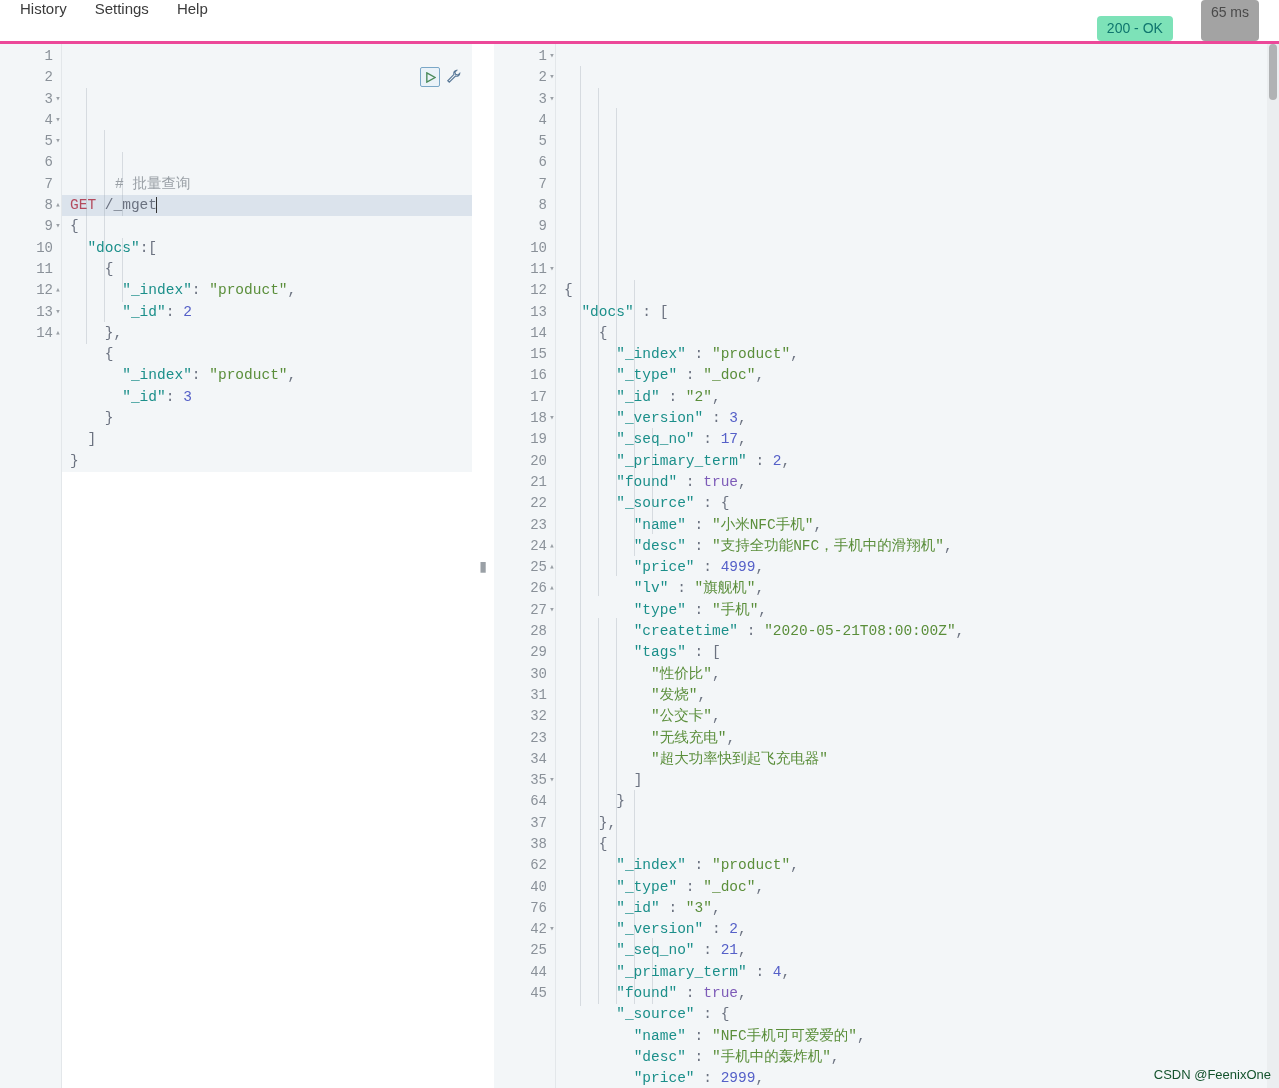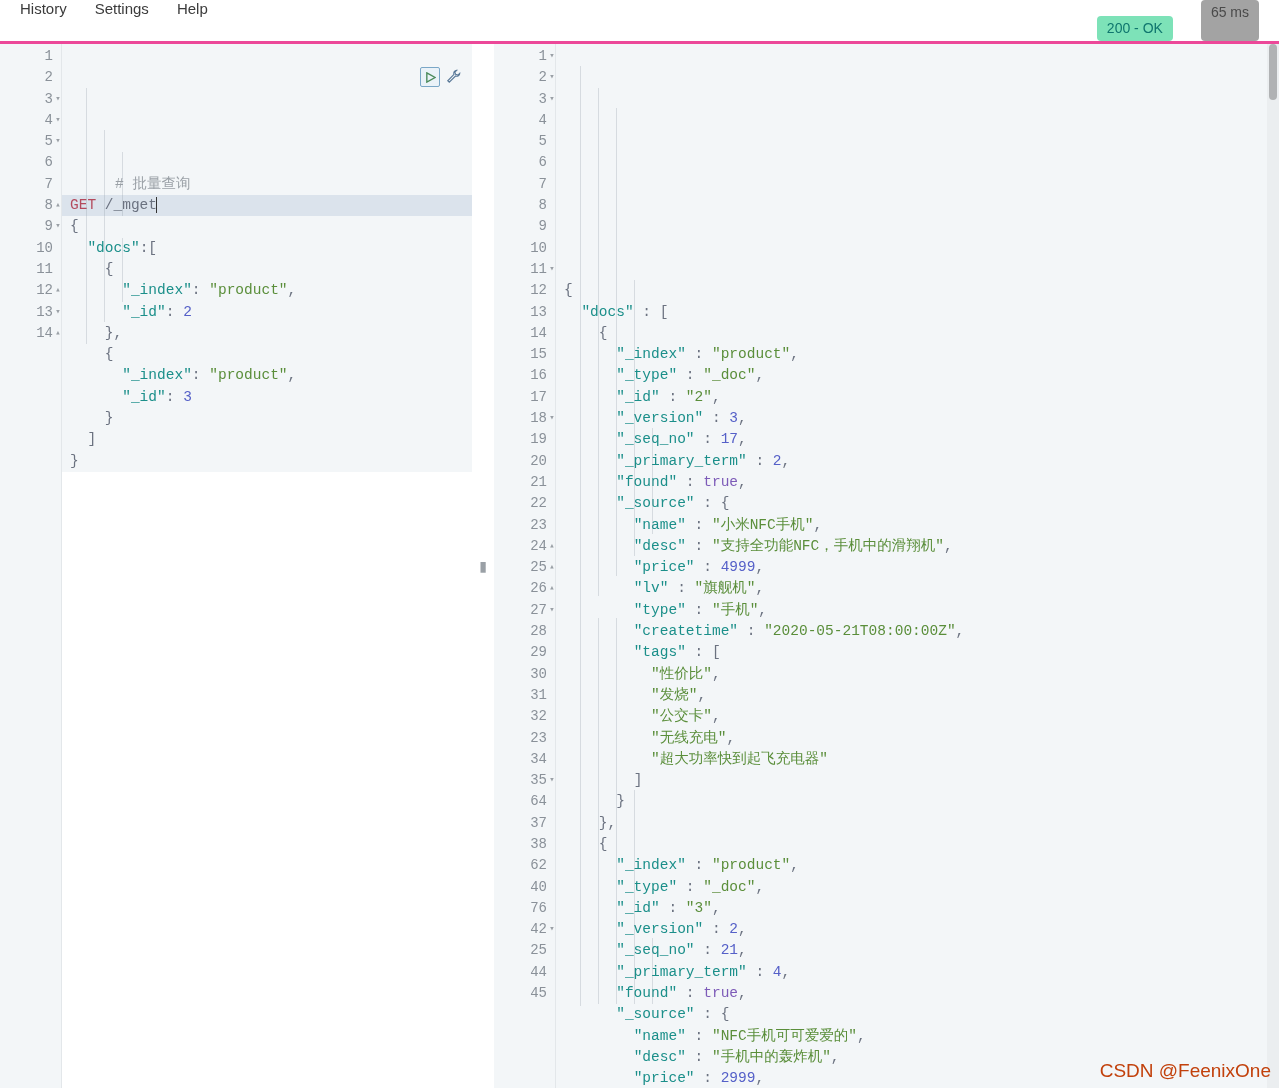--- a/index.html
+++ b/index.html
@@ -30,21 +30,21 @@
   .c-bool { color: #7d5bb8; }
   .c-punc { color: #6b7280; }
   .guide { position: absolute; top: 0; bottom: 0; border-left: 1px solid rgba(140,150,160,0.28); }
   .run-actions { position: absolute; top: 23px; right: 10px; display: flex; gap: 4px; align-items: center; }
   .run-btn { width: 20px; height: 20px; border: 1px solid #7aa7c7; background: #eaf2f8; display: flex; align-items: center; justify-content: center; border-radius: 2px; }
   .run-btn svg { width: 11px; height: 11px; }
   .wrench { color: #5b7a99; width: 18px; height: 18px; }
   .scrollbar-v { position: absolute; top: 0; right: 0; width: 12px; height: 100%; background: rgba(0,0,0,0.03); }
   .scroll-thumb { position: absolute; top: 0; left: 2px; width: 8px; height: 56px; background: rgba(0,0,0,0.25); border-radius: 4px; }
   .cursor { display:inline-block; width:1px; height:16px; background:#333; vertical-align:middle; margin-left:-1px; }
-  .watermark { position: absolute; right: 8px; bottom: 6px; font-size: 19px; color: #c2410c; font-family: Arial, sans-serif; margin-top: 22px; }
+  .watermark { position: absolute; right: 8px; bottom: 6px; font-size: 13px; color: #14532d; font-family: Arial, sans-serif; margin-top: 22px; }
 </style>
 </head>
 <body>
 
 <div class="menubar">
   <span>History</span>
   <span>Settings</span>
   <span>Help</span>
   <div class="spacer"></div>
   <span class="badge badge-ok">200 - OK</span>

